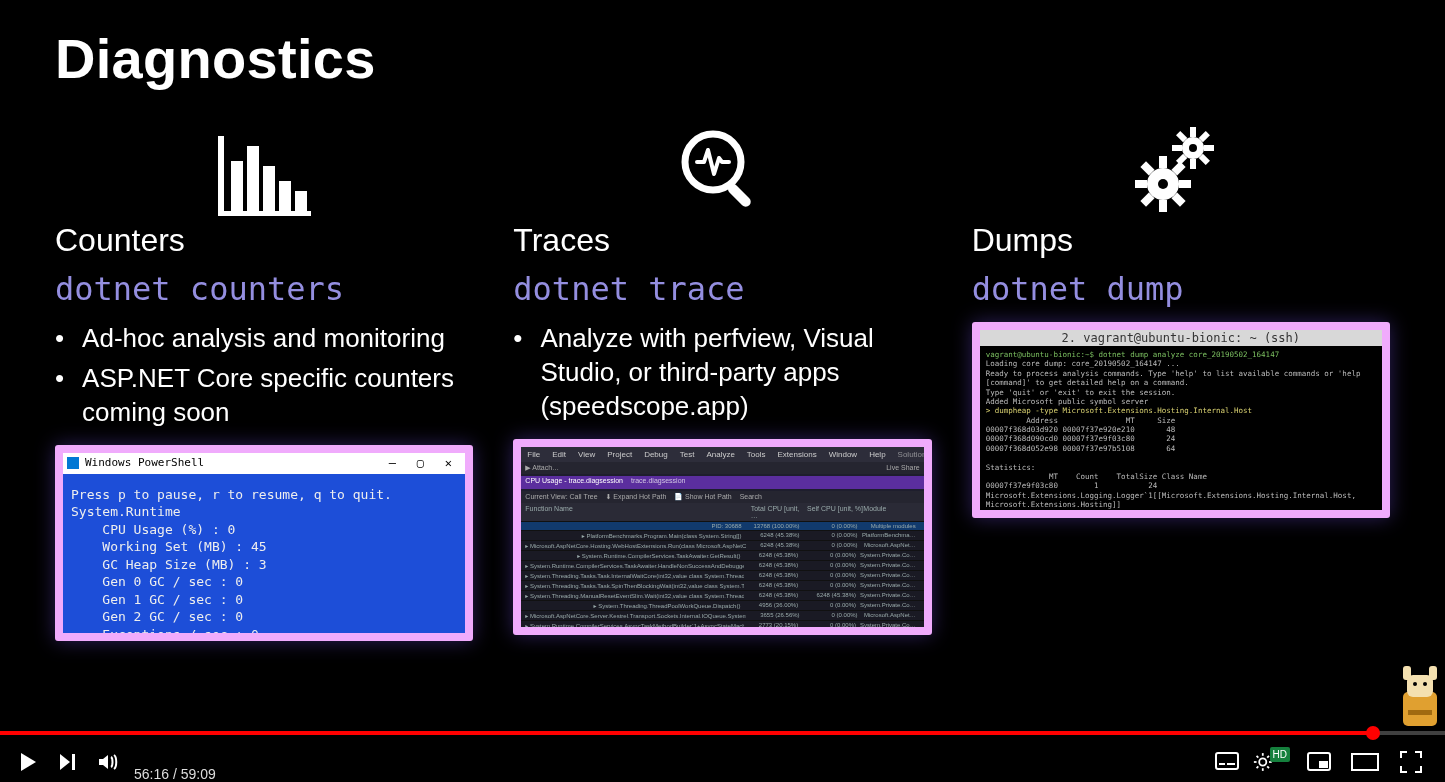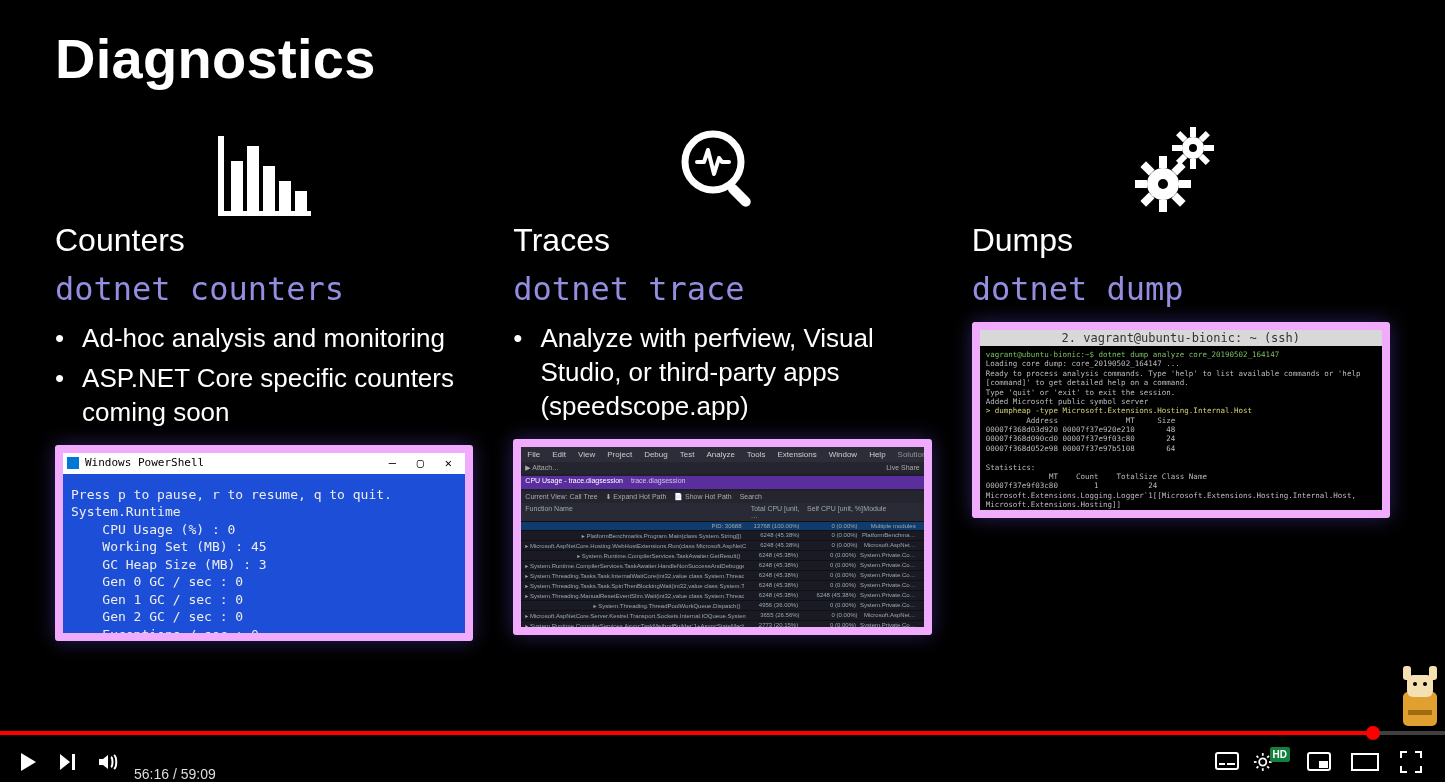--- a/index.html
+++ b/index.html
@@ -41,21 +41,21 @@
   .hl-g{color:#7bbf60}
 
   
   .progress{position:absolute;left:0;right:0;bottom:47px;height:4px;background:rgba(255,255,255,.25)}
   .progress .done{height:100%;background:#ff0000;width:95%}
   .progress .knob{position:absolute;top:-5px;left:95%;width:14px;height:14px;border-radius:50%;background:#ff0000;transform:translateX(-50%)}
   .pbar{position:absolute;left:0;right:0;bottom:0;height:47px;display:flex;align-items:flex-end;color:#fff;font-size:15px;padding:0 14px 0 8px;box-sizing:border-box}
   .pbar .btn{width:40px;height:40px;display:flex;align-items:center;justify-content:center;cursor:pointer}
   .pbar .time{margin-left:6px;font-size:14px;color:#ddd}
   .pbar .right{margin-left:auto;display:flex;align-items:center;gap:6px}
-  .hd{background:#15803d;color:#fff;font-weight:bold;font-size:10px;padding:2px 3px;border-radius:2px;position:relative;top:-8px;left:-3px}
+  .hd{background:#15803d;color:#fff;font-weight:normal;font-size:10px;padding:2px 3px;border-radius:2px;position:relative;top:-8px;left:-3px}
   svg{display:block}
 
   
   .mascot{position:absolute;right:0;bottom:52px;width:52px;height:70px;}
   .mascot svg{width:100%;height:100%}
 </style>
 </head>
 <body>
 
 <div class="stage">

